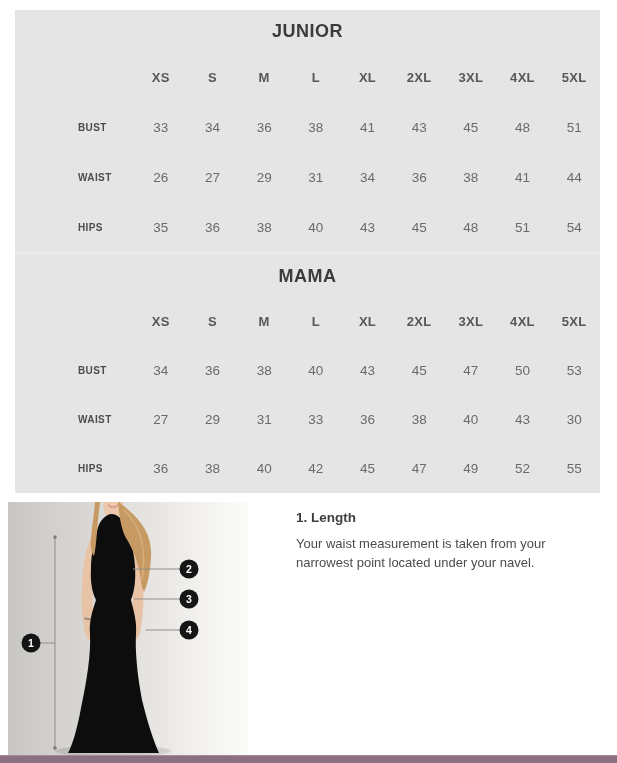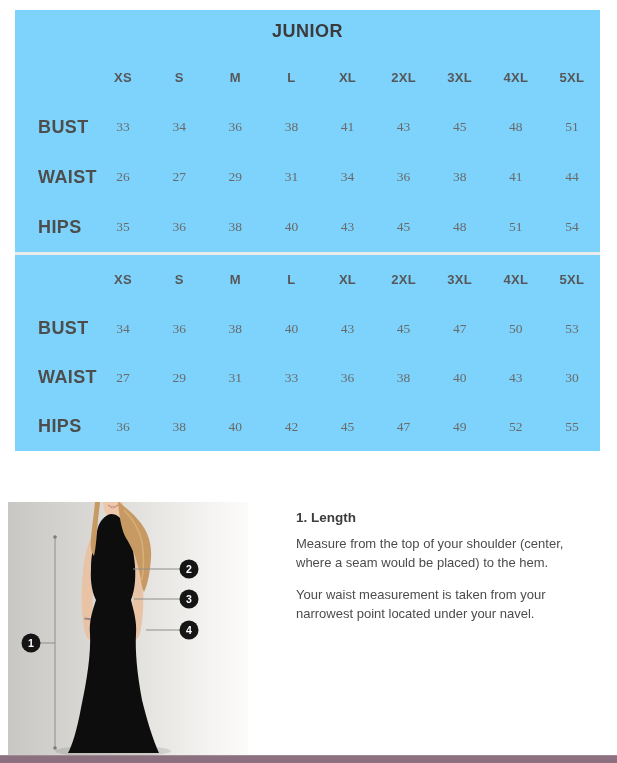--- a/index.html
+++ b/index.html
@@ -2,41 +2,41 @@
 <html><head>
 <meta charset="utf-8">
 <style>
   html,body{margin:0;padding:0;background:#ffffff;}
   .page{
     position:relative;width:617px;height:763px;background:#ffffff;overflow:hidden;
     font-family:"Liberation Sans","DejaVu Sans",sans-serif;
   }
   
   .chart-panel{
-    position:absolute;left:15px;top:10px;width:585px;background:#7dd3fc;
+    position:absolute;left:15px;top:10px;width:585px;background:#e5e5e5;
   }
   .panel-title{
     height:42px;display:flex;align-items:center;justify-content:center;
     font-size:18px;font-weight:bold;color:#3b3b3b;letter-spacing:0.5px;
   }
   .size-table{display:block;}
   .table-row{
     display:grid;grid-template-columns:80px repeat(9,1fr);
-    height:50px;align-items:center;
+    height:50px;align-items:center;margin-left:40px;
   }
   .size-section.second .table-row{height:49px;}
   .row-label{
-    padding-left:23px;font-size:18px;font-weight:bold;color:#4d4d4d;
+    padding-left:23px;font-size:10px;font-weight:bold;color:#4d4d4d;
     letter-spacing:0.4px;text-align:left;
   }
   .col-header{
     text-align:center;font-size:13px;font-weight:bold;color:#57575a;letter-spacing:0.3px;
   }
   .value-cell{
-    text-align:center;font-size:13.5px;color:#6a6a6a;font-family:Liberation Serif, serif;
+    text-align:center;font-size:13.5px;color:#6a6a6a;
   }
   .section-divider{height:3px;background:#eaeae9;}
   
   .guide{position:absolute;left:0;top:502px;width:617px;height:253px;}
   .photo{position:absolute;left:8px;top:0;width:240px;height:253px;}
   .photo svg{display:block;}
   .instructions{position:absolute;left:296px;top:8px;width:300px;}
   .instr-title{
     margin:0 0 10px 0;font-size:13.5px;font-weight:bold;color:#3d3d3d;
   }
@@ -103,20 +103,21 @@
             <span class="value-cell">43</span>
             <span class="value-cell">45</span>
             <span class="value-cell">48</span>
             <span class="value-cell">51</span>
             <span class="value-cell">54</span>
           </div>
         </div>
     </section>
     <div class="section-divider"></div>
     <section class="size-section second">
+      <div class="panel-title">MAMA</div>
       <div class="size-table">
           <div class="table-row">
             <span class="row-label"></span>
             <span class="col-header">XS</span>
             <span class="col-header">S</span>
             <span class="col-header">M</span>
             <span class="col-header">L</span>
             <span class="col-header">XL</span>
             <span class="col-header">2XL</span>
             <span class="col-header">3XL</span>
@@ -217,19 +218,18 @@
           <circle cx="181" cy="97" r="9.5" fill="#151515"></circle>
           <text x="181" y="100.6" fill="#ffffff">3</text>
           <circle cx="181" cy="128" r="9.5" fill="#151515"></circle>
           <text x="181" y="131.6" fill="#ffffff">4</text>
         </g>
       </svg>
     </div>
 
     <div class="instructions">
         <h4 class="instr-title">1. Length</h4>
-        <p class="instr-body">Measure from the top of your shoulder (center, where a seam would be placed) to the hem.</p>
         <p class="instr-body">Your waist measurement is taken from your narrowest point located under your navel.</p>
       </div>
   </div>
 
   <div class="accent-bar"></div>
 </div>
 
 </body></html>

